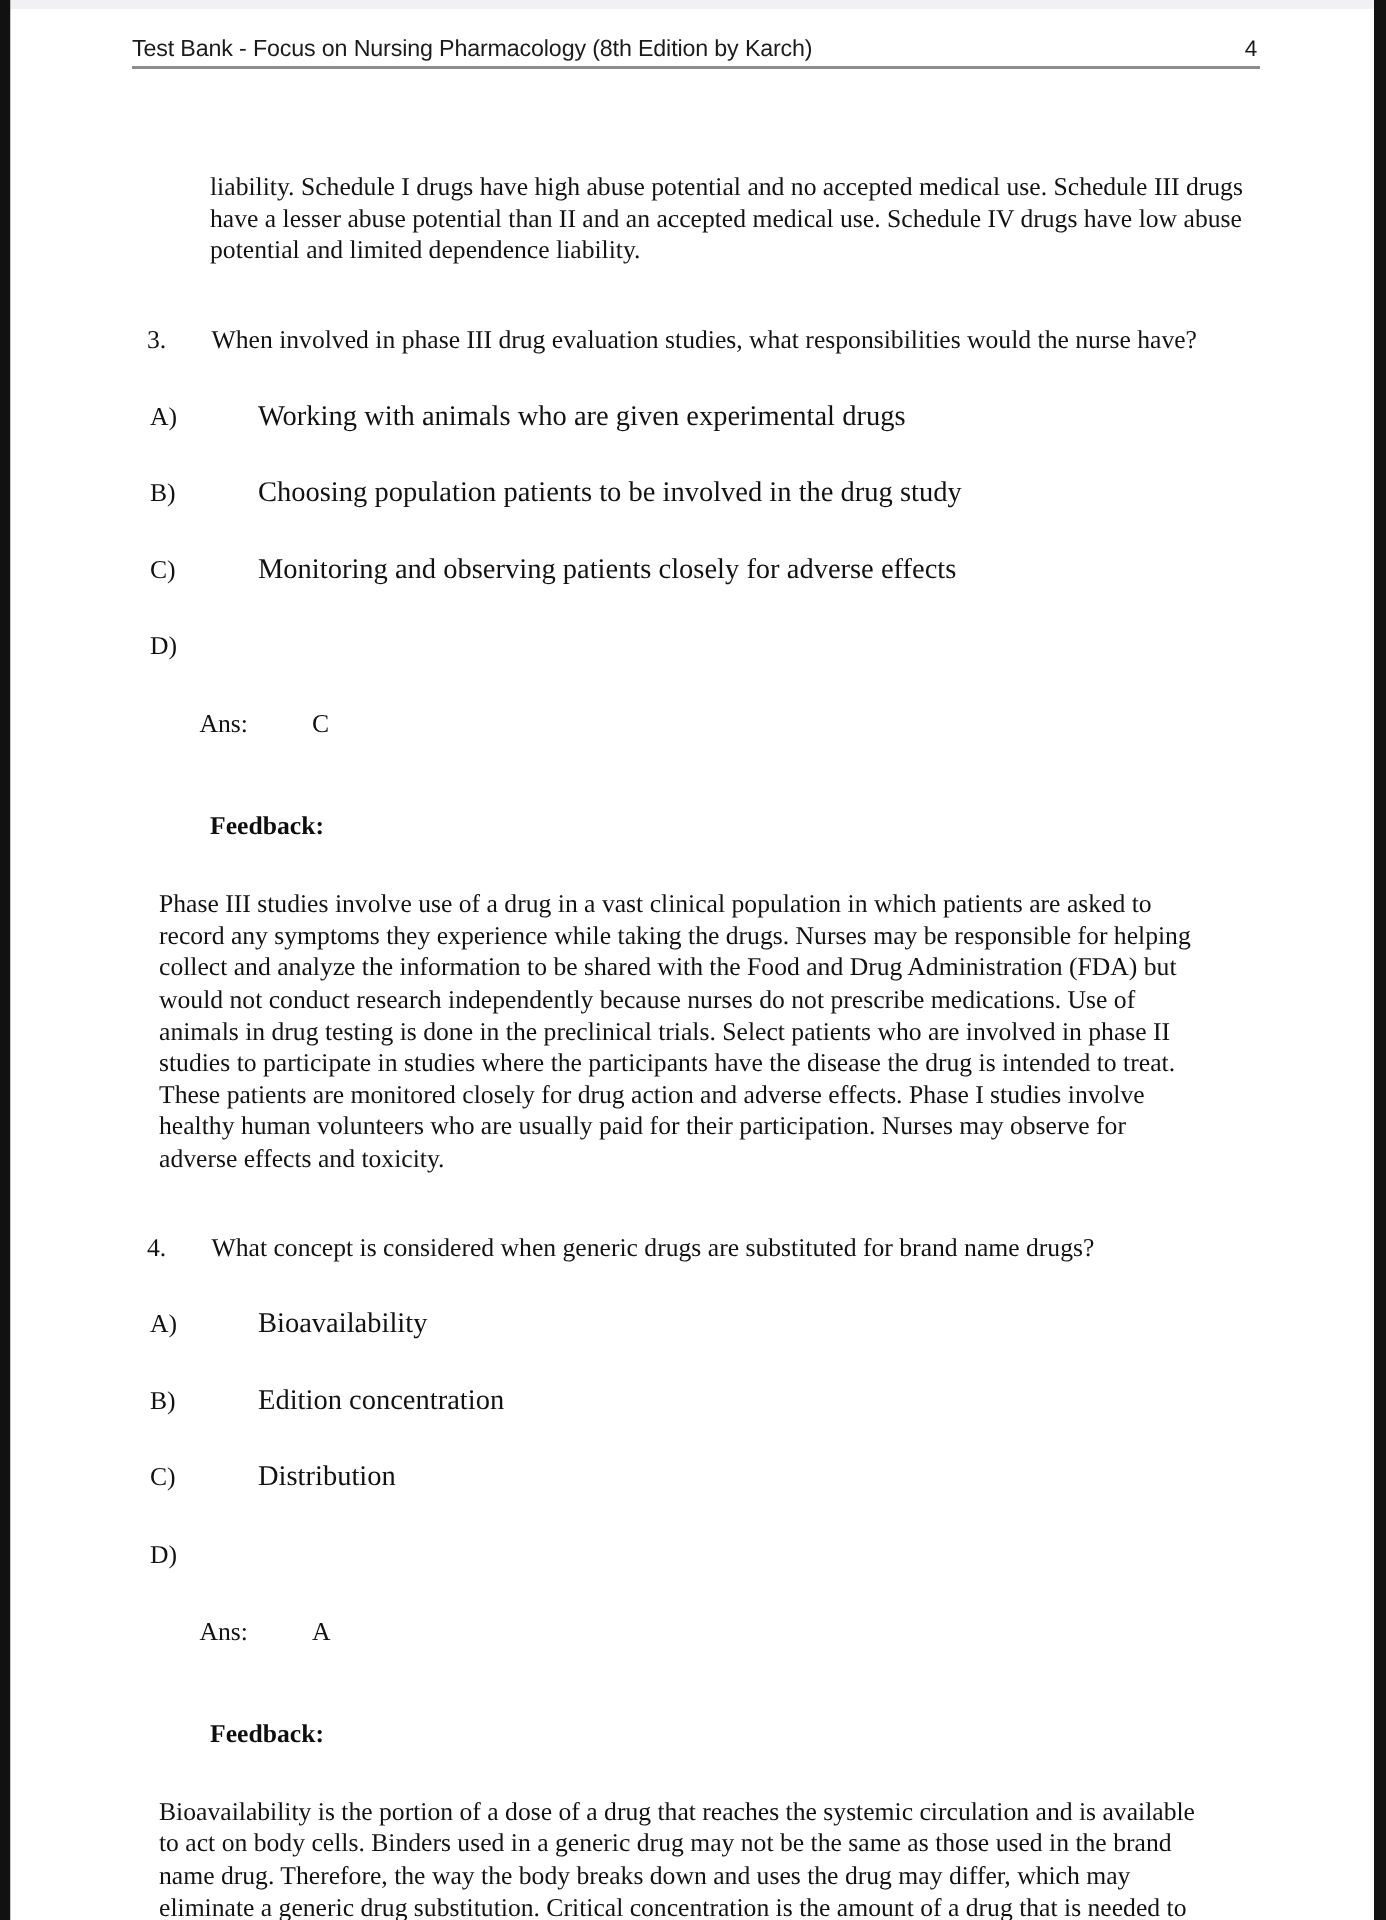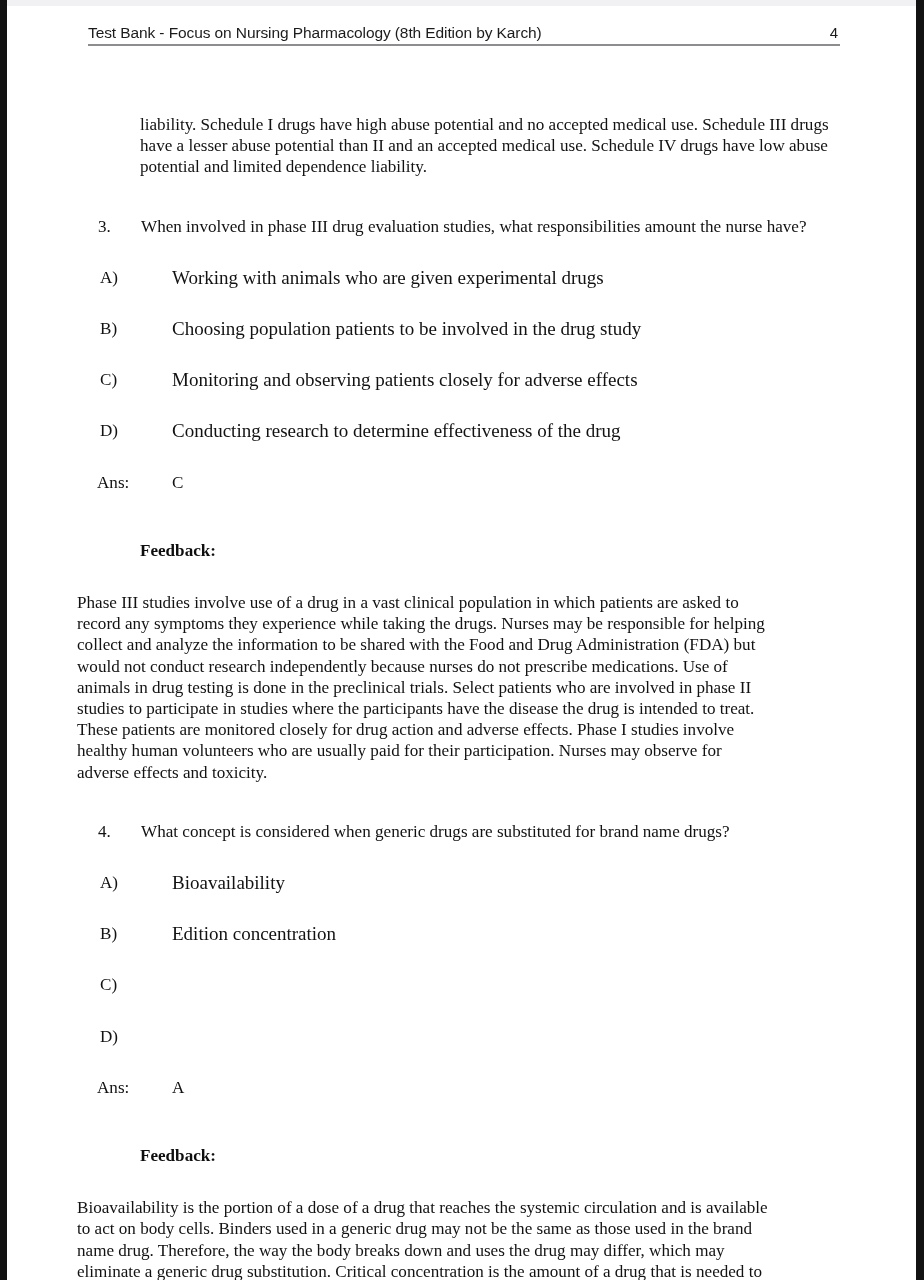--- a/index.html
+++ b/index.html
@@ -130,20 +130,21 @@
     flex: 1 1 auto;
     font-size: 19px;
     line-height: 21.2px;
     color: #121212;
   }
 
   
   .ans-row {
     display: flex;
     margin-top: 30px;
+    margin-left: 36px;
   }
   .ans-label {
     width: 75px;
     flex: 0 0 75px;
     margin-left: 90px;
     font-size: 17.1px;
     line-height: 21.2px;
     color: #121212;
   }
   .ans-value {
@@ -158,21 +159,21 @@
     margin-left: 133px;
     margin-top: 47px;
     font-size: 17.1px;
     line-height: 21.2px;
     font-weight: bold;
     color: #0e0e0e;
   }
 
   
   .feedback-para {
-    margin-left: 70px;
+    margin-left: 99px;
     margin-top: 31px;
     width: 697px;
     font-size: 17.1px;
     line-height: 21.2px;
     color: #121212;
     text-align: left;
   }
 </style>
 </head>
 <body>
@@ -192,41 +193,40 @@
   </div>
 
   <div id="doc-body">
 
     <p class="cont-para">liability. Schedule I drugs have high abuse potential and no accepted medical use. Schedule III drugs have a lesser abuse potential than II and an accepted medical use. Schedule IV drugs have low abuse potential and limited dependence liability.</p>
 
     <div class="question-block">
 
       <div class="q-row">
         <span class="q-num">3.</span>
-        <span class="q-text">When involved in phase III drug evaluation studies, what responsibilities amount the nurse have?</span>
+        <span class="q-text">When involved in phase III drug evaluation studies, what responsibilities would the nurse have?</span>
       </div>
 
       <div class="opt-row">
         <span class="opt-letter">A)</span>
         <span class="opt-text">Working with animals who are given experimental drugs</span>
       </div>
 
       <div class="opt-row">
         <span class="opt-letter">B)</span>
         <span class="opt-text">Choosing population patients to be involved in the drug study</span>
       </div>
 
       <div class="opt-row">
         <span class="opt-letter">C)</span>
         <span class="opt-text">Monitoring and observing patients closely for adverse effects</span>
       </div>
 
       <div class="opt-row">
         <span class="opt-letter">D)</span>
-        <span class="opt-text">Conducting research to determine effectiveness of the drug</span>
       </div>
 
       <div class="ans-row">
         <span class="ans-label">Ans:</span>
         <span class="ans-value">C</span>
       </div>
 
       <div class="feedback-head">Feedback:</div>
 
       <p class="feedback-para">Phase III studies involve use of a drug in a vast clinical population in which patients are asked to record any symptoms they experience while taking the drugs. Nurses may be responsible for helping collect and analyze the information to be shared with the Food and Drug Administration (FDA) but would not conduct research independently because nurses do not prescribe medications. Use of animals in drug testing is done in the preclinical trials. Select patients who are involved in phase II studies to participate in studies where the participants have the disease the drug is intended to treat. These patients are monitored closely for drug action and adverse effects. Phase I studies involve healthy human volunteers who are usually paid for their participation. Nurses may observe for adverse effects and toxicity.</p>
@@ -244,20 +244,21 @@
         <span class="opt-text">Bioavailability</span>
       </div>
 
       <div class="opt-row">
         <span class="opt-letter">B)</span>
         <span class="opt-text">Edition concentration</span>
       </div>
 
       <div class="opt-row">
         <span class="opt-letter">C)</span>
+        <span class="opt-text">Distribution</span>
       </div>
 
       <div class="opt-row">
         <span class="opt-letter">D)</span>
       </div>
 
       <div class="ans-row">
         <span class="ans-label">Ans:</span>
         <span class="ans-value">A</span>
       </div>

